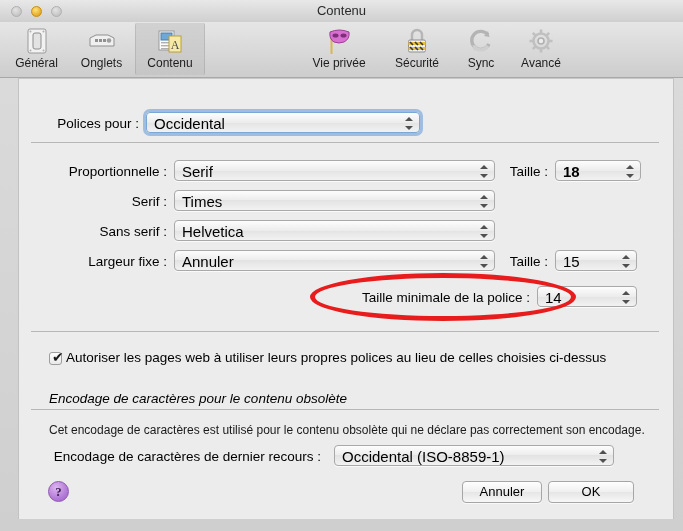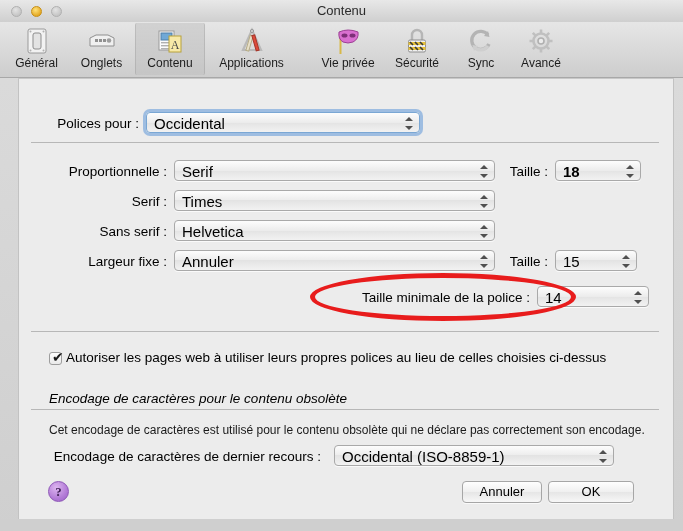--- a/index.html
+++ b/index.html
@@ -302,33 +302,22 @@
           <rect x="6" y="16" width="11" height="1.4" fill="#b0b0b0"></rect>
           <rect x="6" y="19" width="11" height="1.4" fill="#b0b0b0"></rect>
           <rect x="6" y="22" width="8" height="1.4" fill="#b0b0b0"></rect>
           <rect x="14" y="10" width="12" height="16" fill="#f7e9a8" stroke="#b8a23c"></rect>
           <text x="20" y="23" font-size="12" font-family="'Liberation Serif',serif" fill="#4a4a4a" text-anchor="middle">A</text>
         </svg>
       </span>
       <span class="tb-label">Contenu</span>
     </div>
 
-    <div class="tb-item" style="left:207px; width:89px;">
-      <span class="tb-icon">
-        <svg width="30" height="30" viewBox="0 0 30 30">
-          <path d="M15 4 L24 24 L6 24 Z" fill="none" stroke="#b9b9b9" stroke-width="2.2"></path>
-          <rect x="11" y="9" width="3" height="16" transform="rotate(16 12 17)" fill="#e8e0c8" stroke="#b5ab86"></rect>
-          <rect x="17" y="9" width="3" height="16" transform="rotate(-16 18 17)" fill="#dd4b3b" stroke="#a6362a"></rect>
-          <circle cx="15" cy="5" r="1.6" fill="#cfcfcf" stroke="#9a9a9a"></circle>
-        </svg>
-      </span>
-      <span class="tb-label">Applications</span>
-    </div>
-
-    <div class="tb-item" style="left:307px; width:82px;">
+
+    <div class="tb-item" style="left:298px; width:82px;">
       <span class="tb-icon">
         <svg width="30" height="30" viewBox="0 0 30 30">
           <rect x="6.5" y="12" width="2" height="16" fill="#d8b94a"></rect>
           <path d="M6 6 Q15 2 25 6 Q26 13 20 16 Q15 18 10 16 Q5 13 6 6 Z" fill="#d96fd0" stroke="#9c3f94"></path>
           <ellipse cx="11.5" cy="9.5" rx="3" ry="2" fill="#7d2f78"></ellipse>
           <ellipse cx="19.5" cy="9.5" rx="3" ry="2" fill="#7d2f78"></ellipse>
         </svg>
       </span>
       <span class="tb-label">Vie privée</span>
     </div>
@@ -413,21 +402,21 @@
       <span class="val">Annuler</span>
       <span class="arrows"></span>
     </div>
     <div class="row-label" style="left:481px; top:175px; width:48px;">Taille :</div>
     <div class="popup" style="left:536px; top:171px; width:82px;">
       <span class="val">15</span>
       <span class="arrows"></span>
     </div>
 
     <div class="row-label" style="left:301px; top:211px; width:210px;">Taille minimale de la police :</div>
-    <div class="popup" style="left:518px; top:207px; width:112px;text-align:center;">
+    <div class="popup" style="left:518px; top:207px; width:100px;text-align:center;">
       <span class="val">14</span>
       <span class="arrows"></span>
     </div>
 
     <div class="sep" style="left:12px; top:252px; width:628px;"></div>
 
     <div class="cb-box" style="left:30px; top:273px;">
       <span class="cb-check">✔</span>
     </div>
     <div class="cb-label" style="left:47px; top:271px;">Autoriser les pages web à utiliser leurs propres polices au lieu de celles choisies ci-dessus</div>

